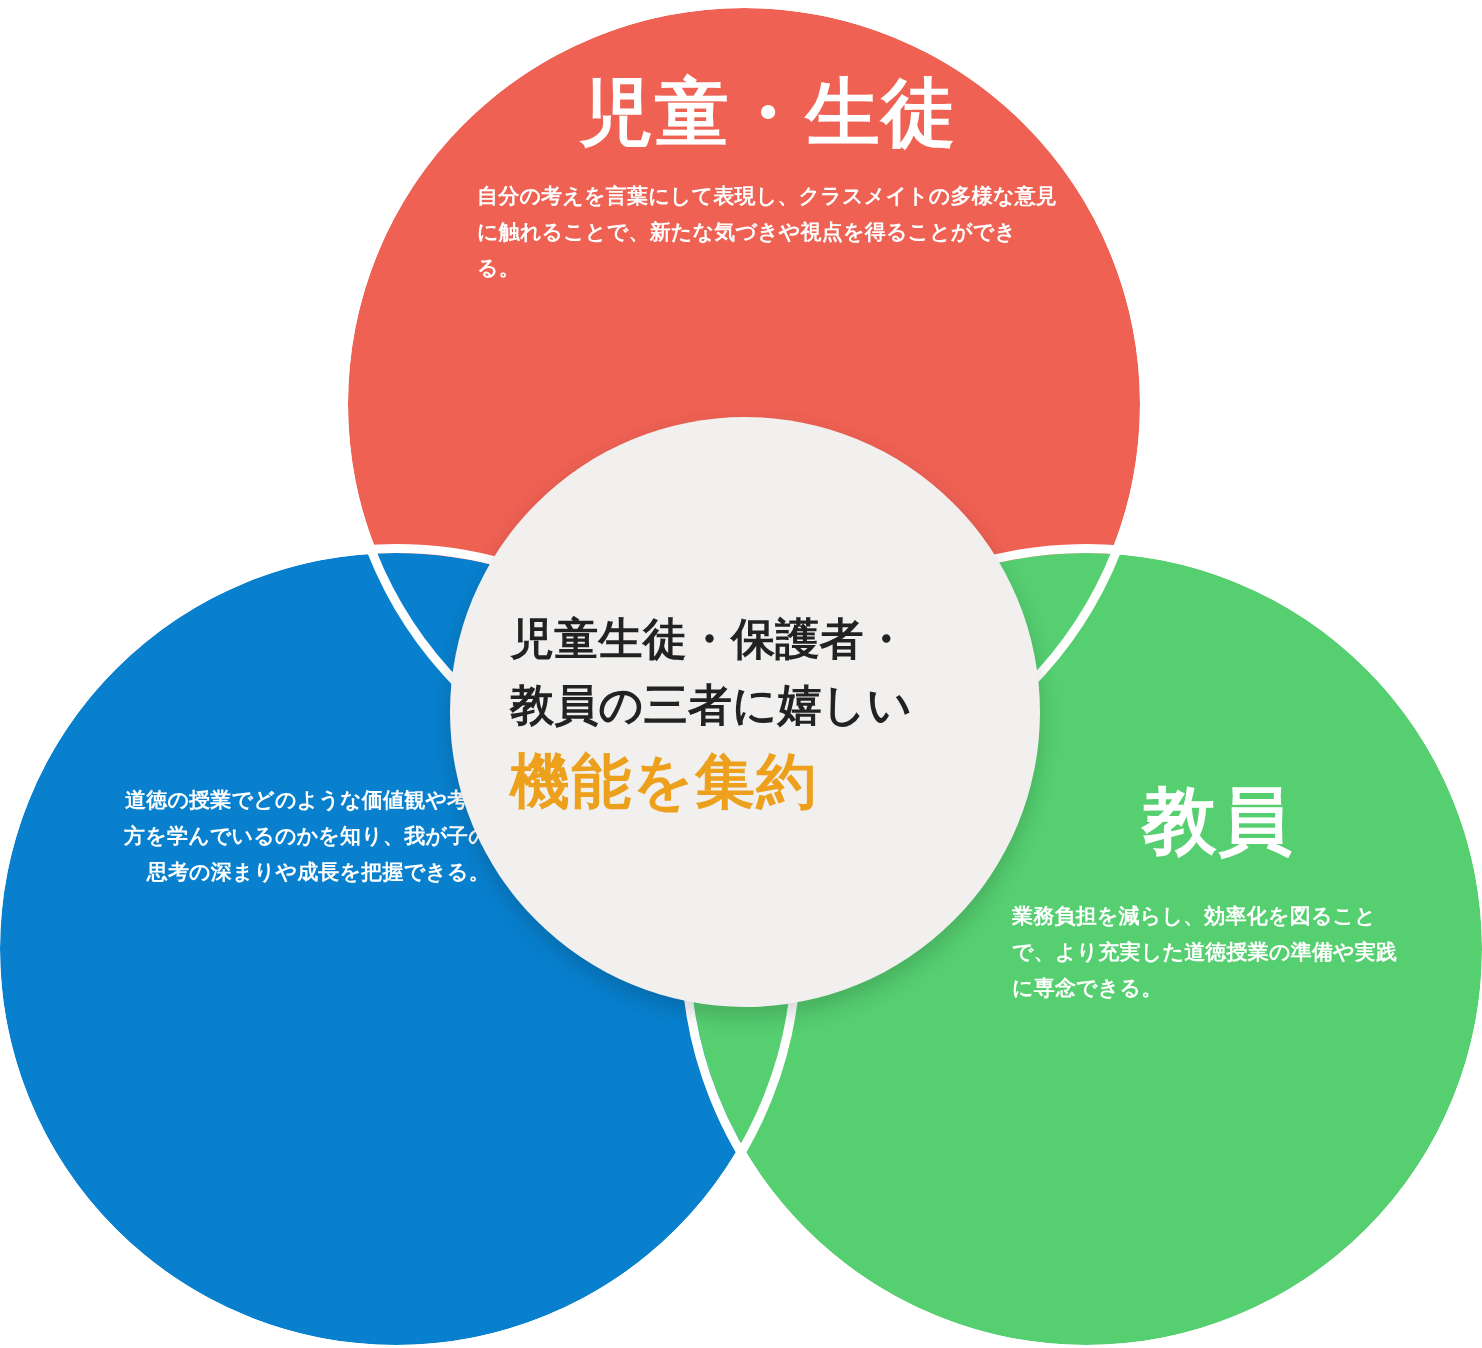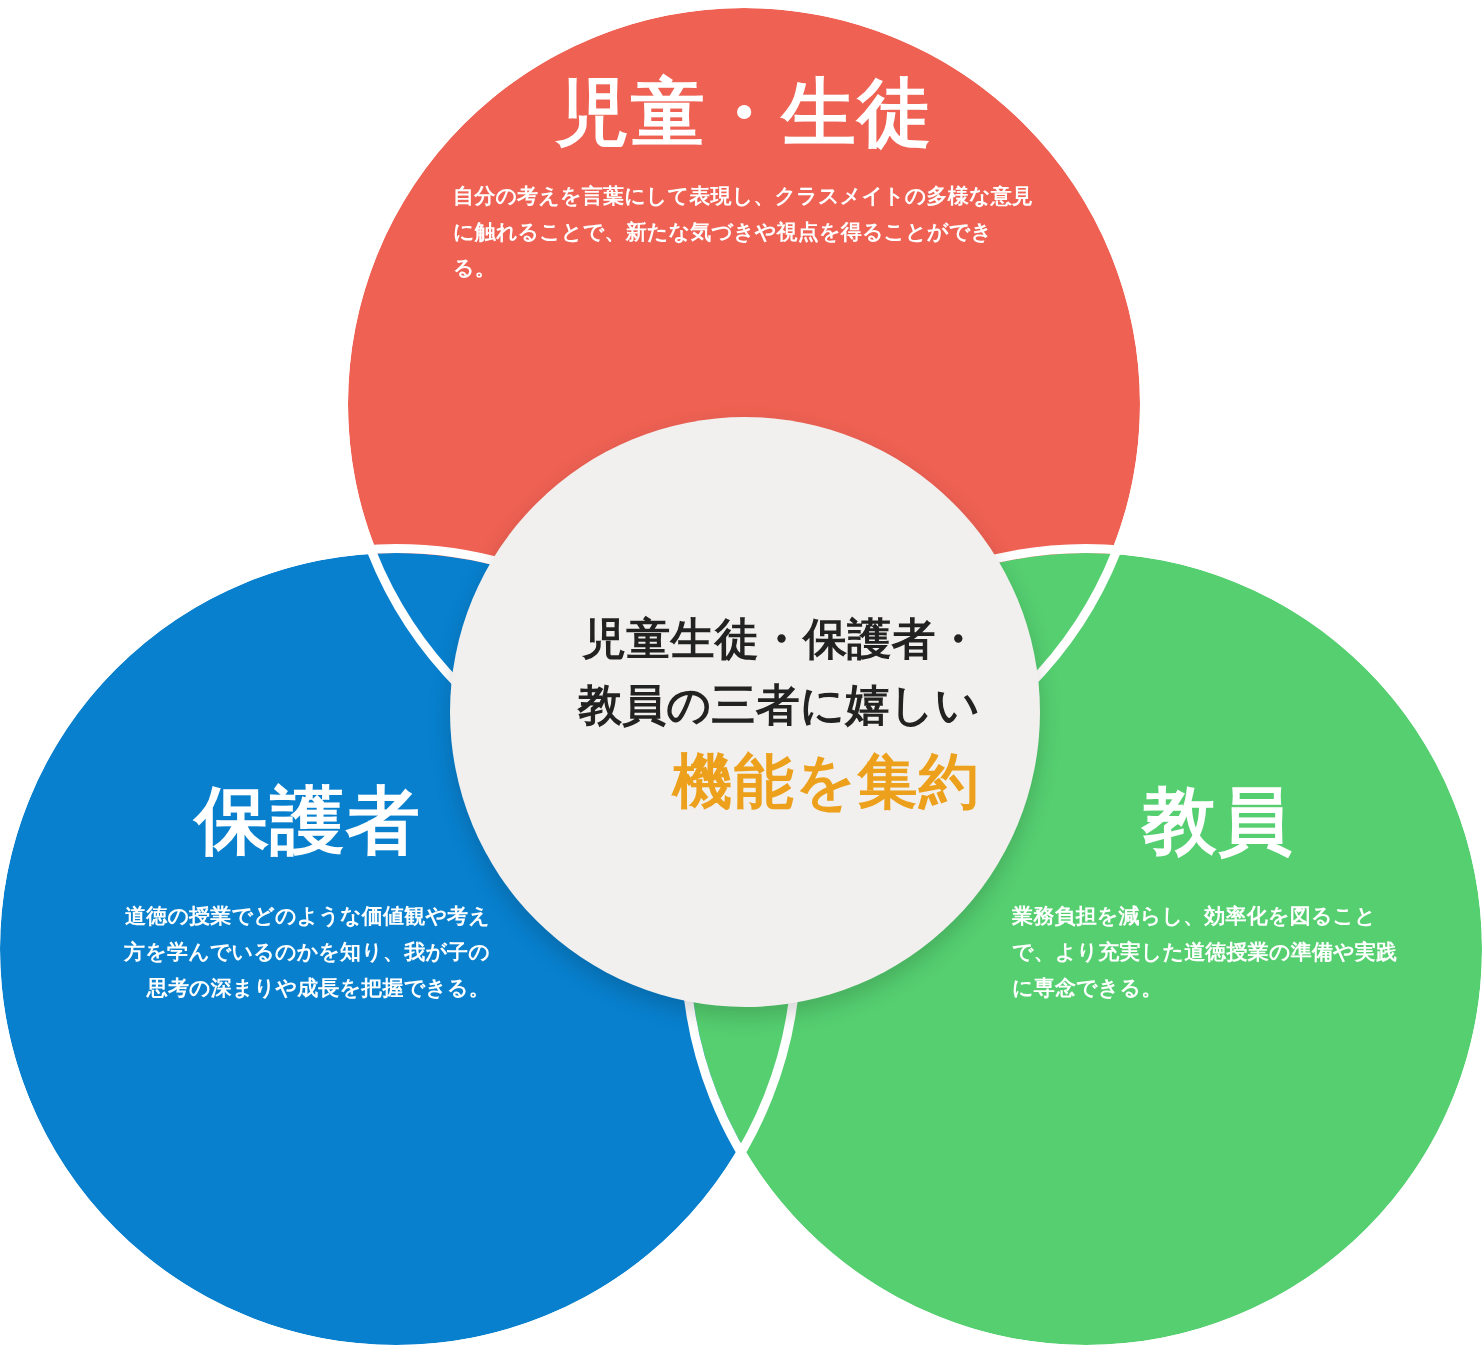--- a/index.html
+++ b/index.html
@@ -87,21 +87,21 @@
     font-weight: 700;
     line-height: 1.72;
     letter-spacing: 0.01em;
     margin: 0;
     color: #ffffff;
     text-align: left;
   }
 
   
   .content-top {
-    left: 444px;
+    left: 468px;
     top: 74px;
     width: 600px;
   }
   .content-top .lobe-body {
     width: 582px;
     margin: 0 auto;
   }
 
   
   .content-left {
@@ -144,21 +144,21 @@
     box-shadow: 0 10px 22px rgba(0, 0, 0, 0.17);
     z-index: 20;
     display: flex;
     flex-direction: column;
     align-items: center;
     justify-content: center;
   }
 
   .hub-inner {
     width: 470px;
-    text-align: right;
+    text-align: left;
   }
 
   .hub-lead {
     font-size: 44px;
     font-weight: 700;
     line-height: 1.52;
     letter-spacing: 0.005em;
     color: #222222;
     margin: 0 0 6px 0;
   }
@@ -190,21 +190,20 @@
   <div class="lobe-ring ring-top"></div>
   <div class="lobe-ring ring-left"></div>
   <div class="lobe-ring ring-right"></div>
 
   <div class="lobe-content content-top">
     <h2 class="lobe-title">児童・生徒</h2>
     <p class="lobe-body">自分の考えを言葉にして表現し、クラスメイトの多様な意見に触れることで、新たな気づきや視点を得ることができる。</p>
   </div>
 
   <div class="lobe-content content-left">
-    <h2 class="lobe-title">保護者</h2>
     <p class="lobe-body">道徳の授業でどのような価値観や考え方を学んでいるのかを知り、我が子の思考の深まりや成長を把握できる。</p>
   </div>
 
   <div class="lobe-content content-right">
     <h2 class="lobe-title">教員</h2>
     <p class="lobe-body">業務負担を減らし、効率化を図ることで、より充実した道徳授業の準備や実践に専念できる。</p>
   </div>
 
   <div class="hub">
     <div class="hub-inner">

